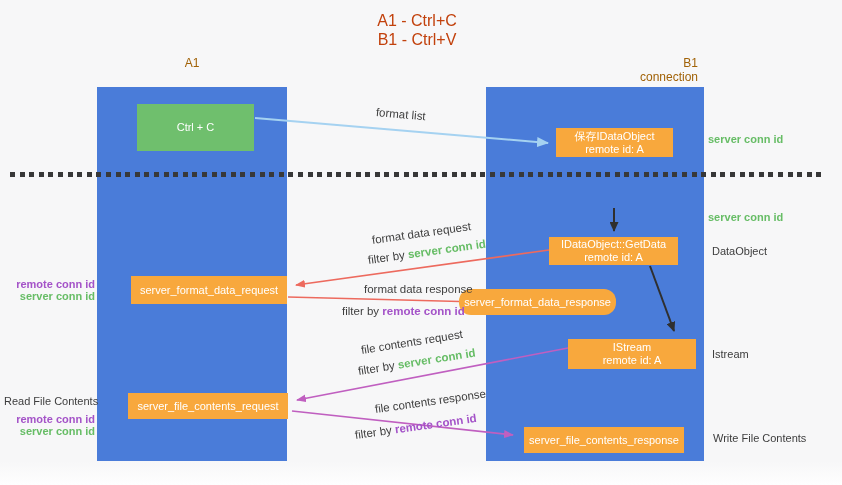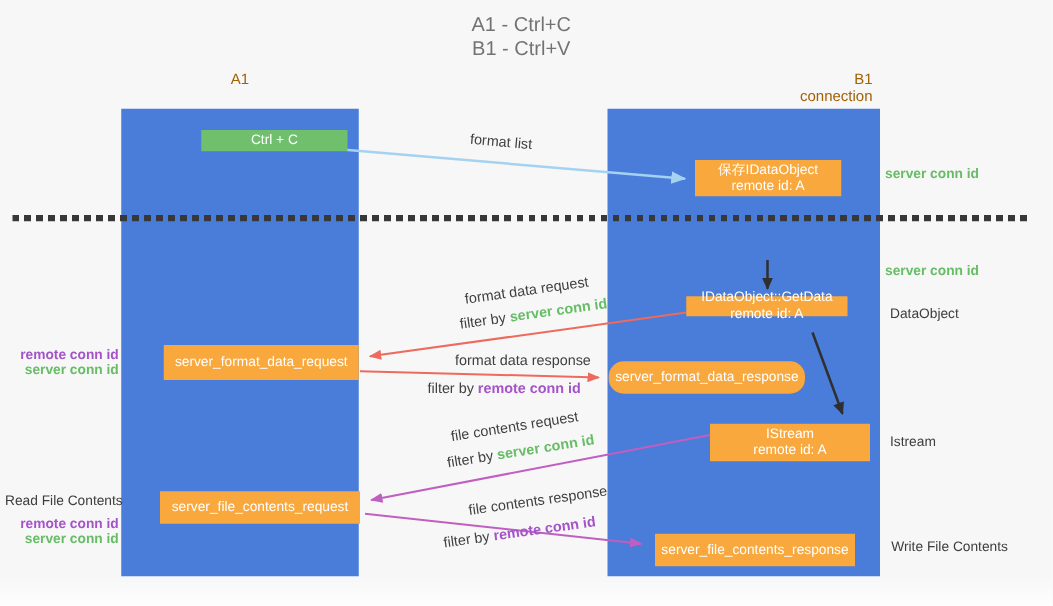--- a/index.html
+++ b/index.html
@@ -4,21 +4,21 @@
 <style>
   html,body { margin:0; padding:0; }
   .stage {
     position:relative; width:842px; height:485px;
     background:#f7f7f8; overflow:hidden;
     font-family:"Liberation Sans", sans-serif; color:#3d3d3d;
   }
   .bottom-fade { position:absolute; left:0; top:461px; width:842px; height:24px;
     background:linear-gradient(180deg,#f7f7f8,#fefefe); }
   .title { position:absolute; left:317px; top:11px; width:200px; text-align:center;
-    font-size:16px; line-height:19px; color:#737373; }
+    font-size:16px; line-height:19px; color:#c2410c; }
   .lane { position:absolute; top:87px; height:374px; background:var(--lane-blue,#4a7cd9); }
   .lane-a { left:97px; width:190px; }
   .lane-b { left:486px; width:218px; }
   .lane-header { position:absolute; top:56px; text-align:center; font-size:12px;
     line-height:14px; color:#a16207; }
   .lane-header.a { left:97px; width:190px; }
   .lane-header.b { left:480px; width:218px;text-align:right; }
   .dotted-line { position:absolute; left:10px; top:172px; width:814px; height:5px;
     background:repeating-linear-gradient(90deg,#383838 0 5px,transparent 5px 9.6px); }
   .node { position:absolute; display:flex; flex-direction:column; align-items:center;
@@ -78,40 +78,40 @@
     </defs>
     <line x1="255" y1="118" x2="548" y2="143" stroke="#a5d2f1" stroke-width="2" marker-end="url(#m-blue)"></line>
     <line x1="614" y1="208" x2="614" y2="231" stroke="#2f2f2f" stroke-width="2" marker-end="url(#m-black)"></line>
     <line x1="650" y1="266" x2="674" y2="331" stroke="#2f2f2f" stroke-width="2" marker-end="url(#m-black)"></line>
     <line x1="549" y1="250" x2="296" y2="285" stroke="#ed6a5e" stroke-width="1.6" marker-end="url(#m-red)"></line>
     <line x1="288" y1="297" x2="479" y2="302" stroke="#ed6a5e" stroke-width="1.6" marker-end="url(#m-red)"></line>
     <line x1="568" y1="348" x2="297" y2="400" stroke="#c05fc0" stroke-width="1.6" marker-end="url(#m-magenta)"></line>
     <line x1="292" y1="411" x2="513" y2="435" stroke="#c05fc0" stroke-width="1.6" marker-end="url(#m-magenta)"></line>
   </svg>
 
-  <div class="node green" style="left:137px; top:104px; width:117px; height:17px;margin-left:24px;">
+  <div class="node green" style="left:137px; top:104px; width:117px; height:47px;">
     <div>Ctrl + C</div>
   </div>
 
   <div class="node orange" style="left:556px; top:128px; width:117px; height:29px;">
     <div>保存IDataObject</div>
     <div>remote id: A</div>
   </div>
 
 
-  <div class="node orange" style="left:549px; top:237px; width:129px; height:16px;text-align:right;">
+  <div class="node orange" style="left:549px; top:237px; width:129px; height:28px;text-align:right;">
     <div>IDataObject::GetData</div>
     <div>remote id: A</div>
   </div>
 
   <div class="node orange" style="left:131px; top:276px; width:156px; height:28px;">
     <div>server_format_data_request</div>
   </div>
 
-  <div class="node orange" style="left:487px; top:289px; width:157px; height:26px;border-radius:12px;">
+  <div class="node orange" style="left:459px; top:289px; width:157px; height:26px;border-radius:12px;">
     <div>server_format_data_response</div>
   </div>
 
   <div class="node orange" style="left:568px; top:339px; width:128px; height:30px;">
     <div>IStream</div>
     <div>remote id: A</div>
   </div>
 
   <div class="node orange" style="left:128px; top:393px; width:160px; height:26px;">
     <div>server_file_contents_request</div>

